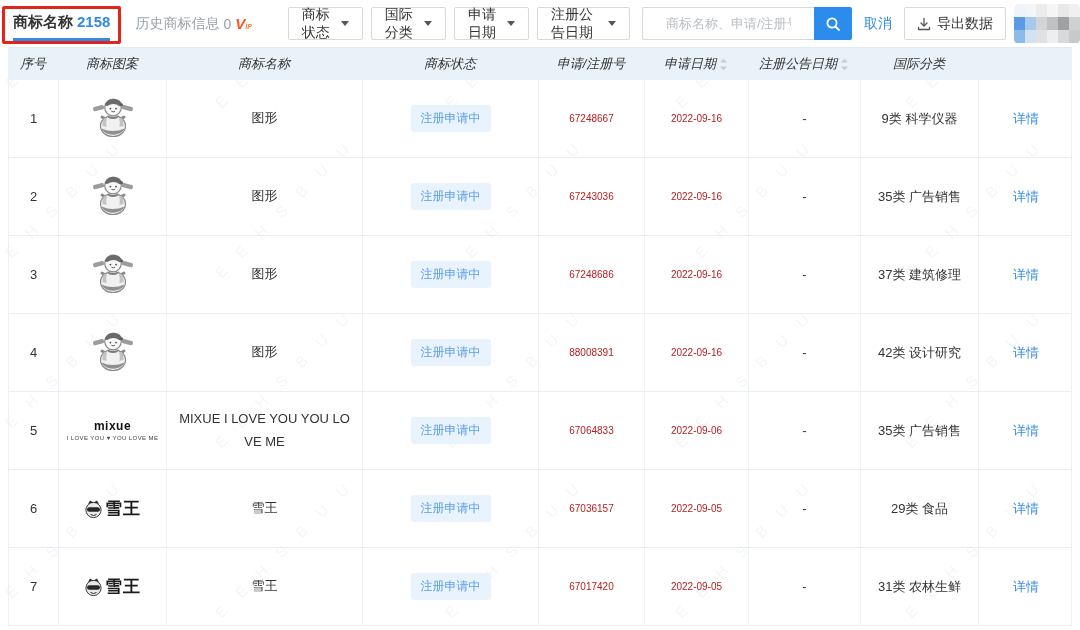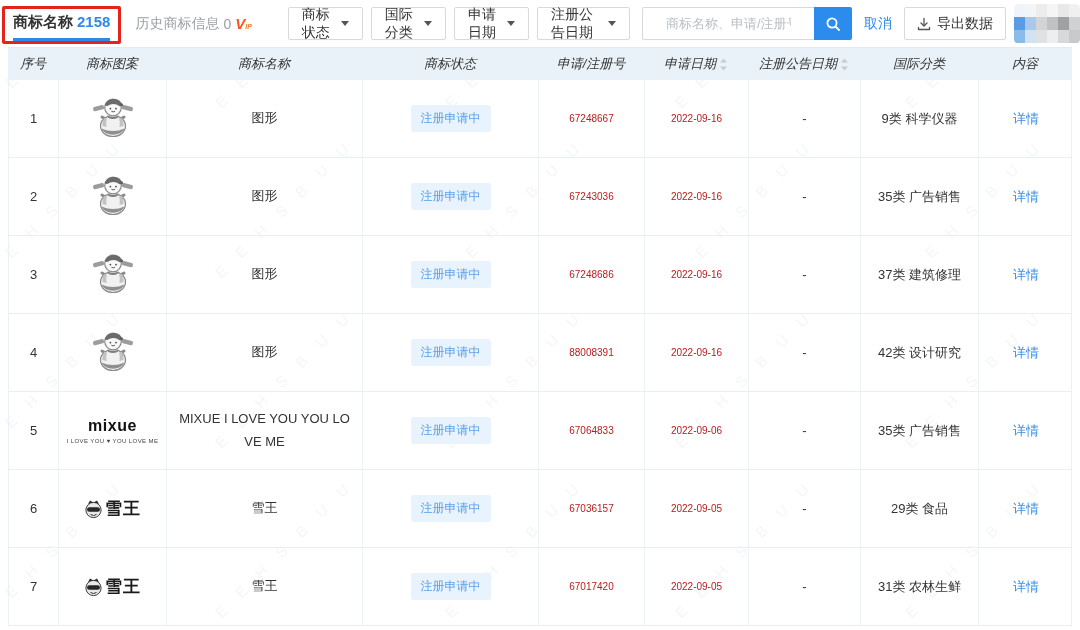--- a/index.html
+++ b/index.html
@@ -55,21 +55,21 @@
     border-bottom:1px solid #e7eef5; border-left:1px solid #eaf0f6; border-right:1px solid #eaf0f6;
     background:transparent; }
   .row .cell { border-right:1px solid #edf2f7; }
   .row .cell:last-child { border-right:none; }
   .name-cell span { max-width:172px; word-break:break-all; line-height:1.7; }
   .badge { background:#e8f3fd; color:#5d9fe8; font-size:12px; padding:5px 10px; border-radius:3px;
     white-space:nowrap; }
   .num { font-size:10px; color:#b91c1c; }
   .detail { color:#3a8ee6; cursor:pointer; text-decoration:none; }
   .mx-wrap { display:flex; flex-direction:column; align-items:center; line-height:1.2; }
-  .mx-wrap b { font-size:16px; font-weight:800; color:#111; letter-spacing:.5px; }
+  .mx-wrap b { font-size:12px; font-weight:800; color:#111; letter-spacing:.5px; }
   .mx-wrap i { font-style:normal; font-size:6px; color:#444; letter-spacing:.4px; margin-top:2px; white-space:nowrap; }
   .xw-wrap { display:flex; align-items:center; gap:2px; }
   .xw-wrap b { font-size:17px; font-weight:900; color:#1a1a1a; letter-spacing:1px; }
 </style>
 </head>
 <body>
 
 <div class="watermark">
     <span style="left: -40px; top: 30px;">E E H S B U U</span>
     <span style="left: 190px; top: 30px;">E E H S B U U</span>
@@ -198,23 +198,20 @@
       <span class="sort">
         <svg width="9" height="13" viewBox="0 0 9 13">
             <path d="M4.5 0.5 L8 4.5 H1 z" fill="#c7ccd4"></path>
             <path d="M4.5 12.5 L1 8.5 H8 z" fill="#c7ccd4"></path>
           </svg>
       </span>
     </div>
     <div class="cell">
         <span>国际分类</span>
       </div>
-    <div class="cell">
-        <span>内容</span>
-      </div>
   </div>
   <div>
   <div class="row">
     <div class="cell">
           <span>1</span>
         </div>
     <div class="cell">
           <span><svg width="42" height="44" viewBox="0 0 42 44">
               <rect x="1" y="11" width="11" height="4.5" rx="1.5" transform="rotate(-14 6 13)" fill="#9c9c9c"></rect>
               <rect x="30" y="11" width="11" height="4.5" rx="1.5" transform="rotate(14 36 13)" fill="#9c9c9c"></rect>

